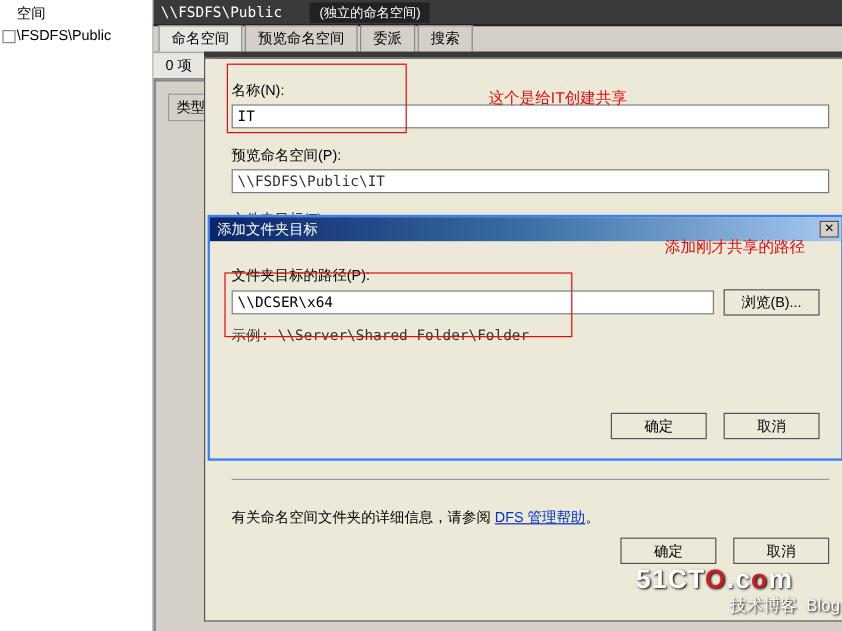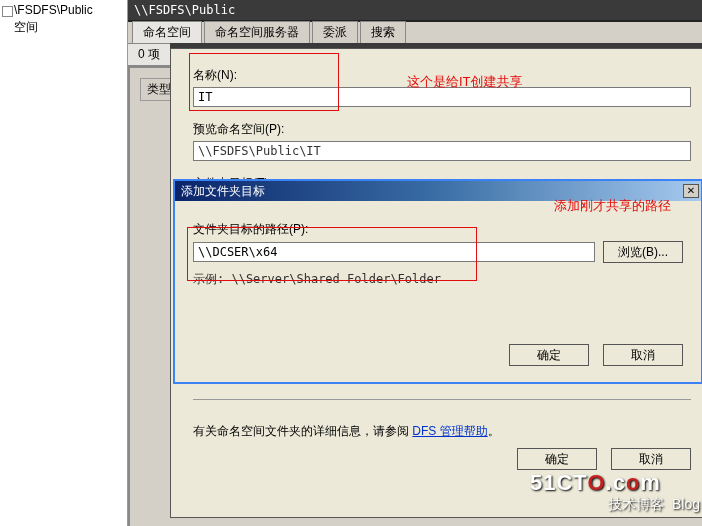--- a/index.html
+++ b/index.html
@@ -219,31 +219,32 @@
     font-size:22px; font-weight:bold;
     letter-spacing:1px;
   }
   .watermark .big .o { color:#c62020; }
   .watermark .small { font-size:14px; text-align:right; }
 </style>
 </head>
 <body>
 
 <div class="tree-area">
+  <div class="tree-line first">空间</div>
   <div class="tree-line">\FSDFS\Public</div>
-  <div class="tree-line first">空间</div>
 </div>
 
 <div class="right">
   <div class="titlebar">
     <span class="path">\\FSDFS\Public</span>
+    <span class="desc">(独立的命名空间)</span>
   </div>
   <div class="tabrow">
     <div class="tab active">命名空间</div>
-    <div class="tab">命名空间服务器</div>
+    <div class="tab">预览命名空间</div>
     <div class="tab">委派</div>
     <div class="tab">搜索</div>
   </div>
   <div class="countbar">
     <span class="cnt">0 项</span>
     <span class="dlg1-title">新建文件夹</span>
   </div>
 
   <div class="content-area">
     <div class="left-typelabel">类型</div>

